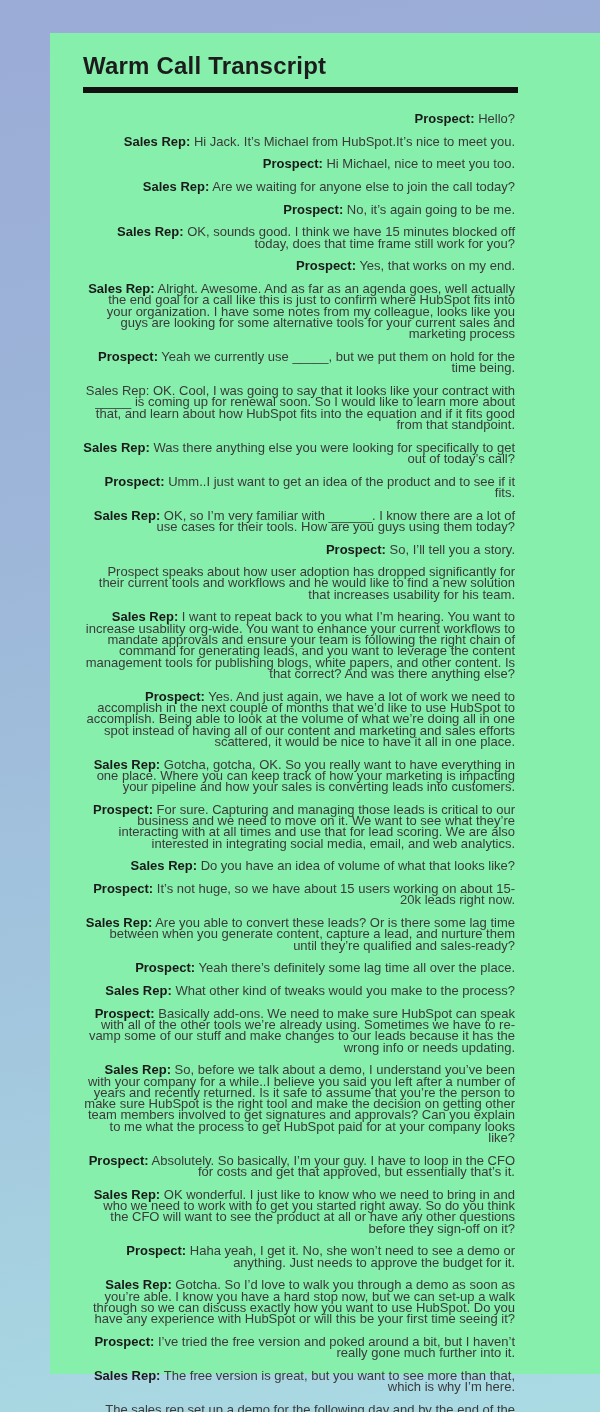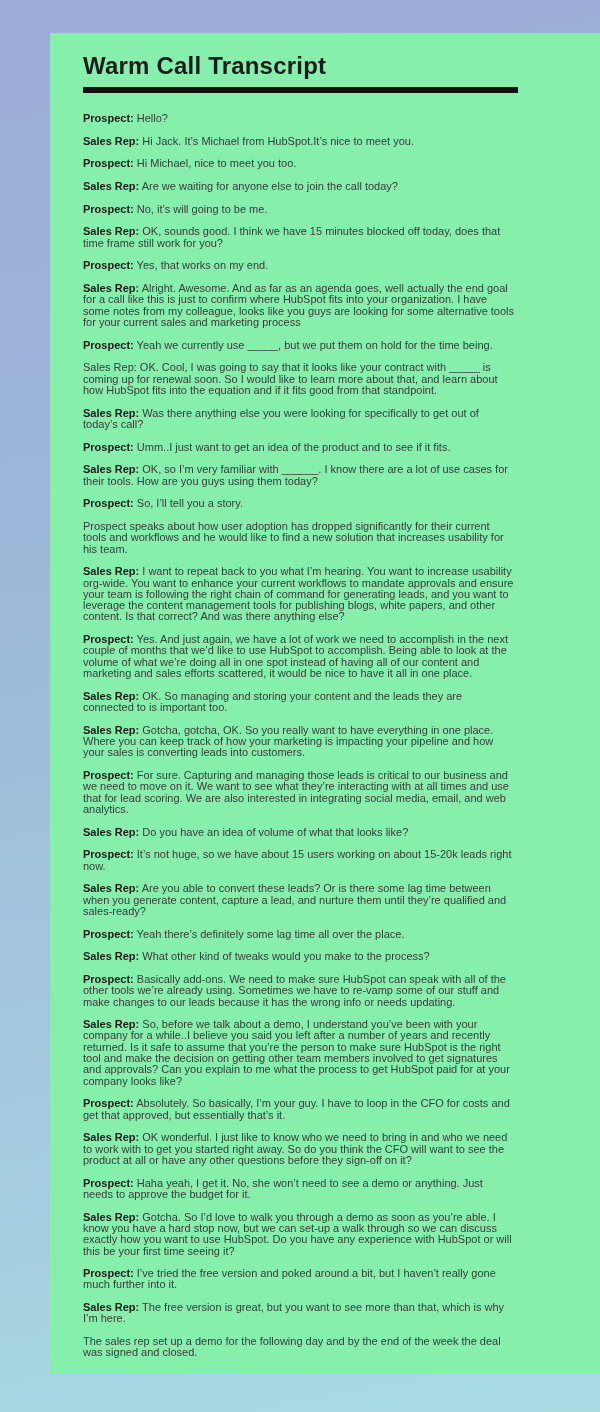--- a/index.html
+++ b/index.html
@@ -31,55 +31,55 @@
     letter-spacing: 0.2px;
   }
   .rule {
     height: 6px;
     background: #111111;
     margin-top: 6px;
     margin-bottom: 20px;
     width: 435px;
   }
   .turn {
-    font-size: 11px;
+    font-size: 13px;
     line-height: 11.3px;
     color: #3a3a3a;
     margin: 0 0 11.4px 0;
     width: 432px;
+    text-align: right;
   }
   .speaker { font-weight: 700; color: #1a1a1a; }
   .speaker.plain { font-weight: 400; color: #3a3a3a; }
   .note { }
 </style>
 </head>
 <body>
 
 <div class="card">
   <h1 class="title">Warm Call Transcript</h1>
   <div class="rule"></div>
 
   <p class="turn"><span class="speaker">Prospect:</span><span> Hello?</span></p>
   <p class="turn"><span class="speaker">Sales Rep:</span><span> Hi Jack. It’s Michael from HubSpot.It’s nice to meet you.</span></p>
   <p class="turn"><span class="speaker">Prospect:</span><span> Hi Michael, nice to meet you too.</span></p>
   <p class="turn"><span class="speaker">Sales Rep:</span><span> Are we waiting for anyone else to join the call today?</span></p>
-  <p class="turn"><span class="speaker">Prospect:</span><span> No, it’s will going to be me.</span></p>
+  <p class="turn"><span class="speaker">Prospect:</span><span> No, it’s again going to be me.</span></p>
   <p class="turn"><span class="speaker">Sales Rep:</span><span> OK, sounds good. I think we have 15 minutes blocked off today, does that time frame still work for you?</span></p>
   <p class="turn"><span class="speaker">Prospect:</span><span> Yes, that works on my end.</span></p>
   <p class="turn"><span class="speaker">Sales Rep:</span><span> Alright. Awesome. And as far as an agenda goes, well actually the end goal for a call like this is just to confirm where HubSpot fits into your organization. I have some notes from my colleague, looks like you guys are looking for some alternative tools for your current sales and marketing process</span></p>
   <p class="turn"><span class="speaker">Prospect:</span><span> Yeah we currently use _____, but we put them on hold for the time being.</span></p>
   <p class="turn"><span class="speaker plain">Sales Rep:</span><span> OK. Cool, I was going to say that it looks like your contract with _____ is coming up for renewal soon. So I would like to learn more about that, and learn about how HubSpot fits into the equation and if it fits good from that standpoint.</span></p>
   <p class="turn"><span class="speaker">Sales Rep:</span><span> Was there anything else you were looking for specifically to get out of today’s call?</span></p>
   <p class="turn"><span class="speaker">Prospect:</span><span> Umm..I just want to get an idea of the product and to see if it fits.</span></p>
   <p class="turn"><span class="speaker">Sales Rep:</span><span> OK, so I’m very familiar with ______. I know there are a lot of use cases for their tools. How are you guys using them today?</span></p>
   <p class="turn"><span class="speaker">Prospect:</span><span> So, I’ll tell you a story.</span></p>
   <p class="turn note"><span>Prospect speaks about how user adoption has dropped significantly for their current tools and workflows and he would like to find a new solution that increases usability for his team.</span></p>
   <p class="turn"><span class="speaker">Sales Rep:</span><span> I want to repeat back to you what I’m hearing. You want to increase usability org-wide. You want to enhance your current workflows to mandate approvals and ensure your team is following the right chain of command for generating leads, and you want to leverage the content management tools for publishing blogs, white papers, and other content. Is that correct? And was there anything else?</span></p>
   <p class="turn"><span class="speaker">Prospect:</span><span> Yes. And just again, we have a lot of work we need to accomplish in the next couple of months that we’d like to use HubSpot to accomplish. Being able to look at the volume of what we’re doing all in one spot instead of having all of our content and marketing and sales efforts scattered, it would be nice to have it all in one place.</span></p>
-  <p class="turn"><span class="speaker">Sales Rep:</span><span> OK. So managing and storing your content and the leads they are connected to is important too.</span></p>
   <p class="turn"><span class="speaker">Sales Rep:</span><span> Gotcha, gotcha, OK. So you really want to have everything in one place. Where you can keep track of how your marketing is impacting your pipeline and how your sales is converting leads into customers.</span></p>
   <p class="turn"><span class="speaker">Prospect:</span><span> For sure. Capturing and managing those leads is critical to our business and we need to move on it. We want to see what they’re interacting with at all times and use that for lead scoring. We are also interested in integrating social media, email, and web analytics.</span></p>
   <p class="turn"><span class="speaker">Sales Rep:</span><span> Do you have an idea of volume of what that looks like?</span></p>
   <p class="turn"><span class="speaker">Prospect:</span><span> It’s not huge, so we have about 15 users working on about 15-20k leads right now.</span></p>
   <p class="turn"><span class="speaker">Sales Rep:</span><span> Are you able to convert these leads? Or is there some lag time between when you generate content, capture a lead, and nurture them until they’re qualified and sales-ready?</span></p>
   <p class="turn"><span class="speaker">Prospect:</span><span> Yeah there’s definitely some lag time all over the place.</span></p>
   <p class="turn"><span class="speaker">Sales Rep:</span><span> What other kind of tweaks would you make to the process?</span></p>
   <p class="turn"><span class="speaker">Prospect:</span><span> Basically add-ons. We need to make sure HubSpot can speak with all of the other tools we’re already using. Sometimes we have to re-vamp some of our stuff and make changes to our leads because it has the wrong info or needs updating.</span></p>
   <p class="turn"><span class="speaker">Sales Rep:</span><span> So, before we talk about a demo, I understand you’ve been with your company for a while..I believe you said you left after a number of years and recently returned. Is it safe to assume that you’re the person to make sure HubSpot is the right tool and make the decision on getting other team members involved to get signatures and approvals? Can you explain to me what the process to get HubSpot paid for at your company looks like?</span></p>
   <p class="turn"><span class="speaker">Prospect:</span><span> Absolutely. So basically, I’m your guy. I have to loop in the CFO for costs and get that approved, but essentially that’s it.</span></p>

